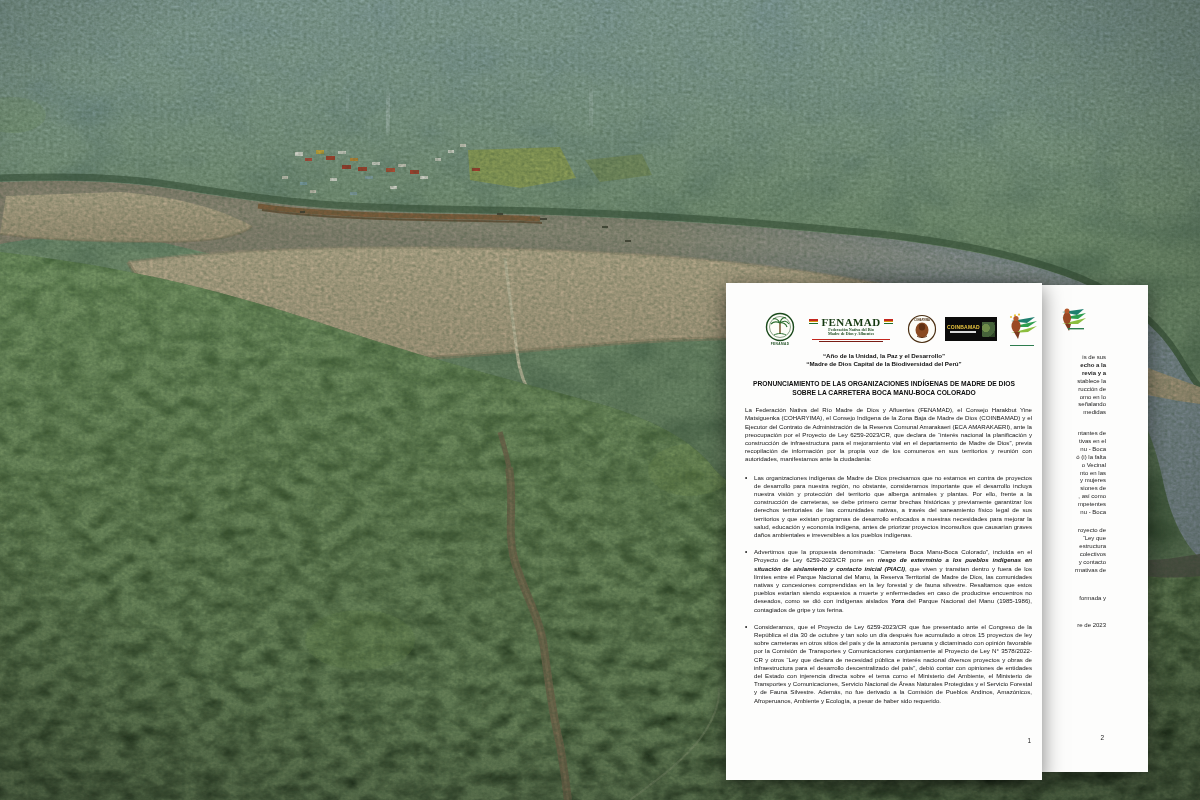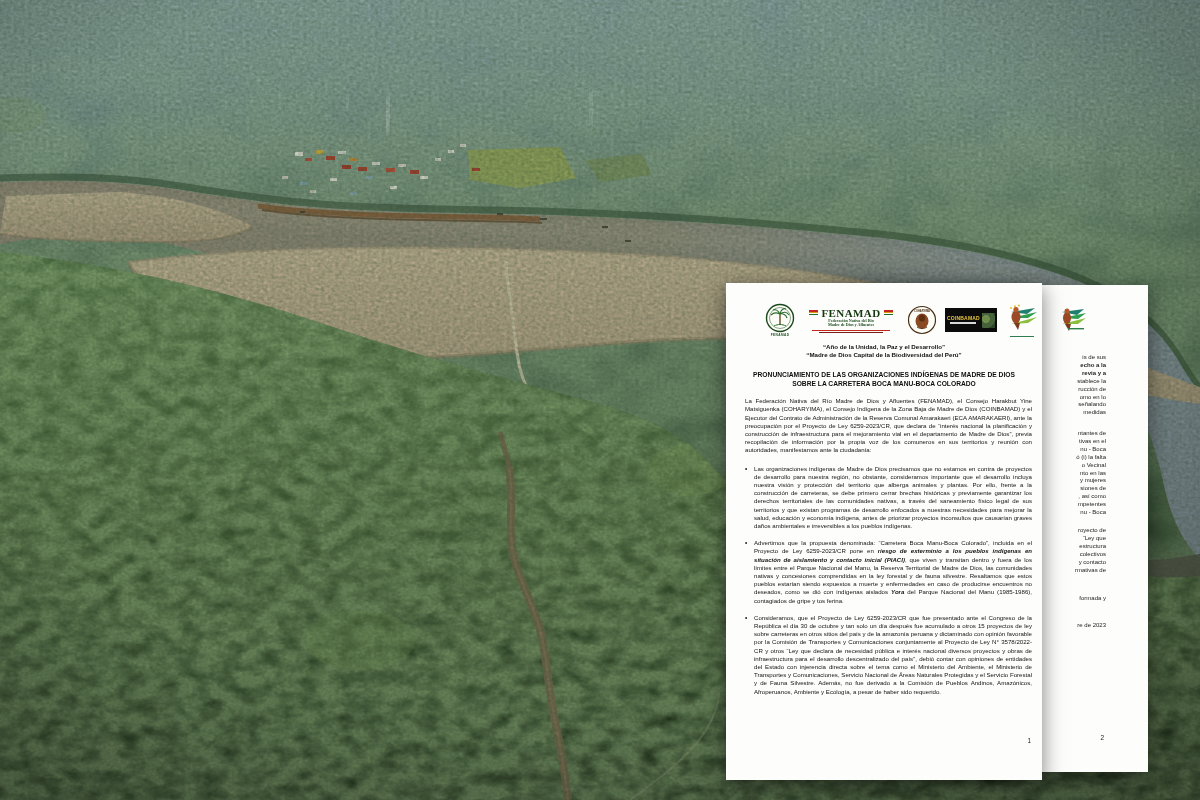--- a/index.html
+++ b/index.html
@@ -14,21 +14,21 @@
   
   .frag{position:absolute;right:42px;width:150px;text-align:right;font-size:6px;line-height:7.9px;color:#1d1d1d;}
   .frag .b{font-weight:700;}
   .fa{top:69px}.fb{top:145px}.fc{top:242px}.fd{top:310px}.fe{top:337px}
   .pagenum{position:absolute;font-size:6.5px;color:#222;}
   .pn2{right:44px;top:449px;}
   .pn1{right:11px;top:454px;}
   .p2logo{position:absolute;left:228px;top:20px;width:28px;height:28px;}
 
   
-  .letterhead{margin-top:16px;display:flex;justify-content:center;align-items:center;gap:7px;height:42px;padding-left:36px;}
+  .letterhead{margin-top:25px;display:flex;justify-content:center;align-items:center;gap:7px;height:42px;padding-left:36px;}
   .seal{width:32px;text-align:center;}
   .seal svg{display:block;margin:0 auto;}
   .seal-cap{font-size:3.2px;letter-spacing:.4px;color:#1d4d1f;font-weight:700;margin-top:.5px;}
   .wordmark{width:96px;text-align:center;}
   .wm-row{display:flex;align-items:center;justify-content:center;gap:3px;}
   .wm-dash{display:inline-block;width:9px;height:5px;
     background:linear-gradient(#c3261d 0 1.6px,#fdfdfc 1.6px 2.2px,#d79a12 2.2px 3.4px,#fdfdfc 3.4px 3.9px,#1f6e2a 3.9px 5px);}
   .wm-title{font-family:"Liberation Serif",serif;font-weight:700;font-size:11px;letter-spacing:.4px;color:#14380f;}
   .wm-sub{font-family:"Liberation Serif",serif;font-weight:700;font-size:4.1px;line-height:4.8px;color:#1d4d1f;}
   .wm-bar{margin:1.5px auto 0;width:78px;height:1.6px;background:#c3261d;}

